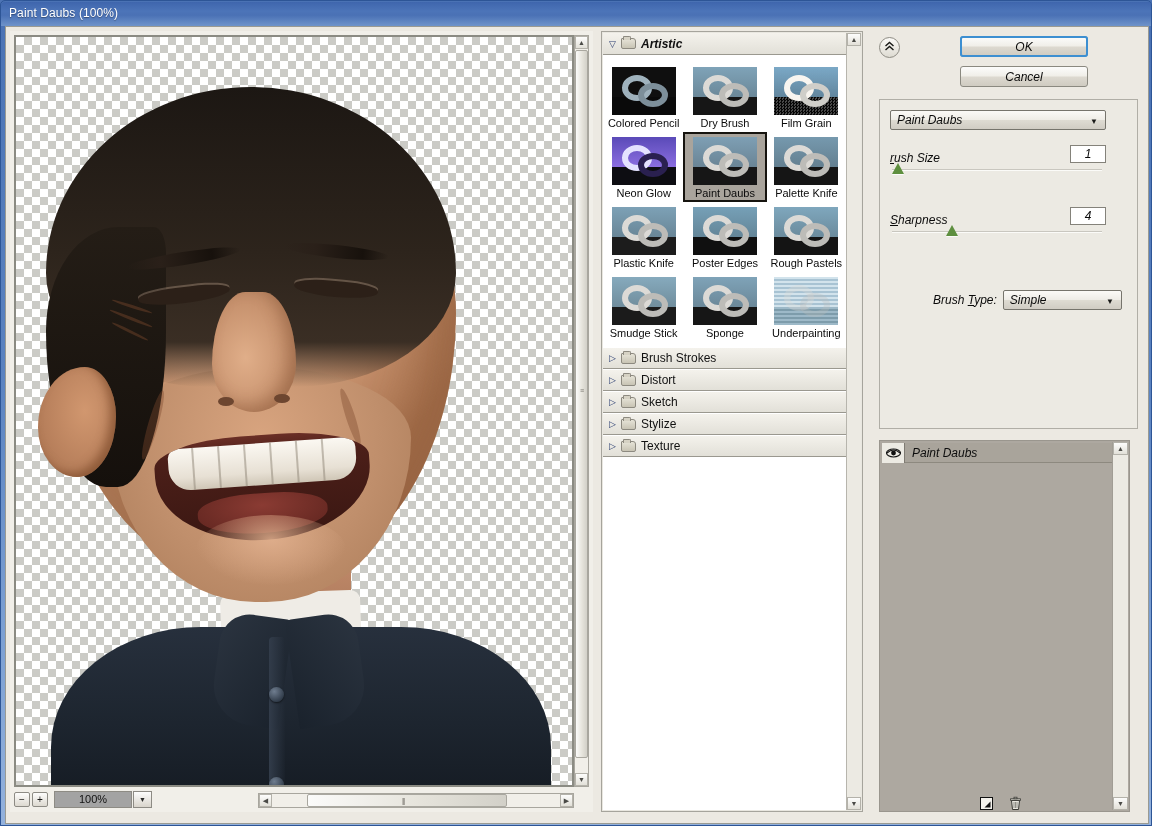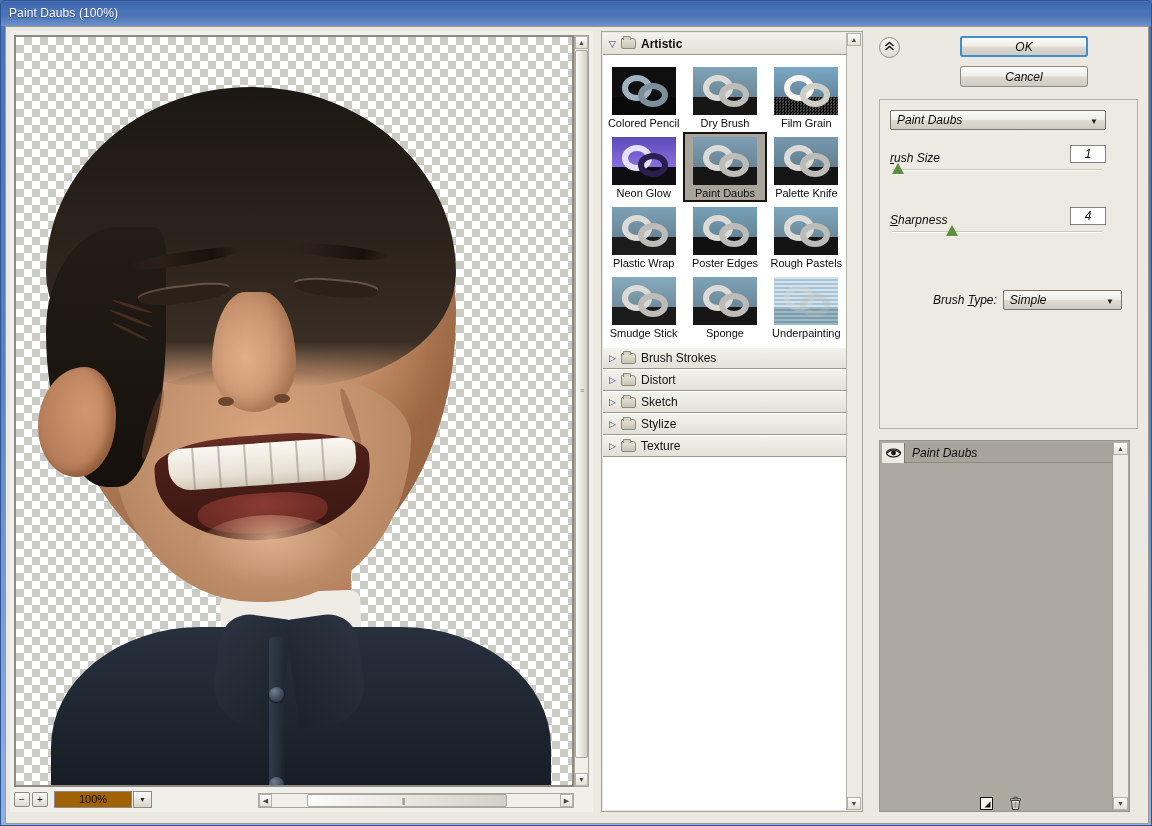--- a/index.html
+++ b/index.html
@@ -239,21 +239,21 @@
     display: flex; align-items: center;
   }
   .zbtn {
     width: 16px; height: 15px; margin-right: 2px;
     background: linear-gradient(to bottom, #fdfdfc, #ddd9d0);
     border: 1px solid #8d8b84; border-radius: 2px;
     font-size: 10px; line-height: 13px; text-align: center; color: #1a1a18;
   }
   #zoomfield {
     width: 78px; height: 17px; margin-left: 4px;
-    background: #a16207; border: 1px solid #8d8b84;
+    background: #a3a3a3; border: 1px solid #8d8b84;
     font-size: 11px; line-height: 15px; text-align: center; color: #111;
   }
   #zoomdrop {
     width: 19px; height: 17px; margin-left: 1px;
     background: linear-gradient(to bottom, #fdfdfc, #d8d4cb);
     border: 1px solid #8d8b84;
     display: flex; align-items: center; justify-content: center;
     font-size: 7px; color: #2a2a28;
   }
 
@@ -281,21 +281,21 @@
   .folder {
     width: 15px; height: 11px; margin-right: 5px;
     background: linear-gradient(to bottom, #e6e3d7, #c8c4b4);
     border: 1px solid #8d8a80; border-radius: 1px 3px 2px 2px;
     position: relative;
   }
   .folder::before {
     content:''; position:absolute; left:1px; top:-3px; width:6px; height:3px;
     background:#d6d2c4; border:1px solid #8d8a80; border-bottom:none; border-radius:1px 2px 0 0;
   }
-  .catName { font-weight: bold; }
+  .catName { font-weight: bold; font-style: italic; }
   #thumbGrid {
     padding: 8px 0 6px 0;
     display: grid;
     grid-template-columns: repeat(3, 1fr);
     row-gap: 2px;
   }
   .thumbCell {
     display: flex; flex-direction: column; align-items: center;
     padding: 4px 2px 2px 2px;
   }
@@ -578,21 +578,21 @@
               </div>
               <div class="thumbLbl">Palette Knife</div>
             </div>
             <div class="thumbCell">
               <div class="thumbImg">
                 <div class="sky" style="background: linear-gradient(rgb(125, 161, 182), rgba(125, 161, 182, 0.8));"></div>
                 <div class="ground" style="background: rgb(28, 28, 28);"></div>
                 <div class="ring" style="left: 10px; top: 8px; width: 30px; height: 26px; border-color: rgb(220, 218, 214);"></div>
                 <div class="ring" style="left: 26px; top: 16px; width: 30px; height: 24px; border-color: rgb(189, 188, 184);"></div>
               </div>
-              <div class="thumbLbl">Plastic Wrap</div>
+              <div class="thumbLbl">Plastic Knife</div>
             </div>
             <div class="thumbCell">
               <div class="thumbImg">
                 <div class="sky" style="background: linear-gradient(rgb(118, 160, 183), rgba(118, 160, 183, 0.8));"></div>
                 <div class="ground" style="background: rgb(16, 16, 16);"></div>
                 <div class="ring" style="left: 10px; top: 8px; width: 30px; height: 26px; border-color: rgb(220, 218, 214);"></div>
                 <div class="ring" style="left: 26px; top: 16px; width: 30px; height: 24px; border-color: rgb(189, 188, 184);"></div>
               </div>
               <div class="thumbLbl">Poster Edges</div>
             </div>

